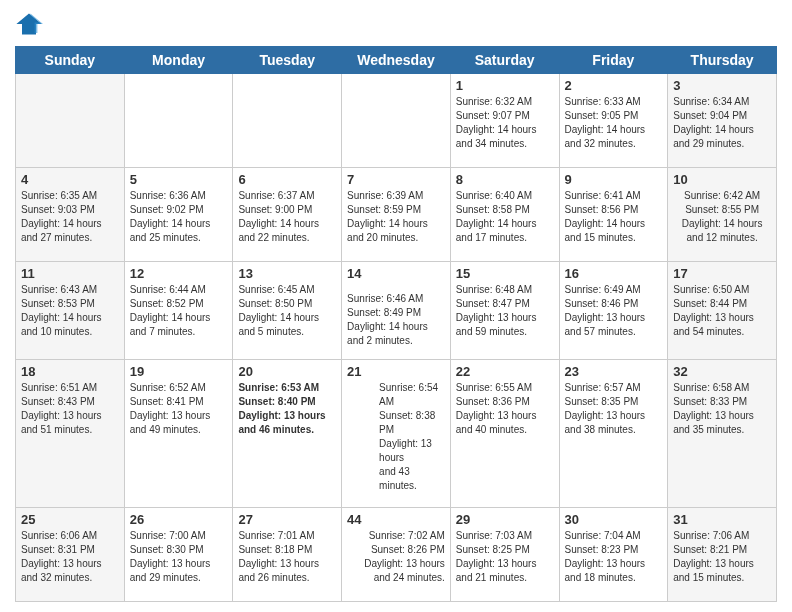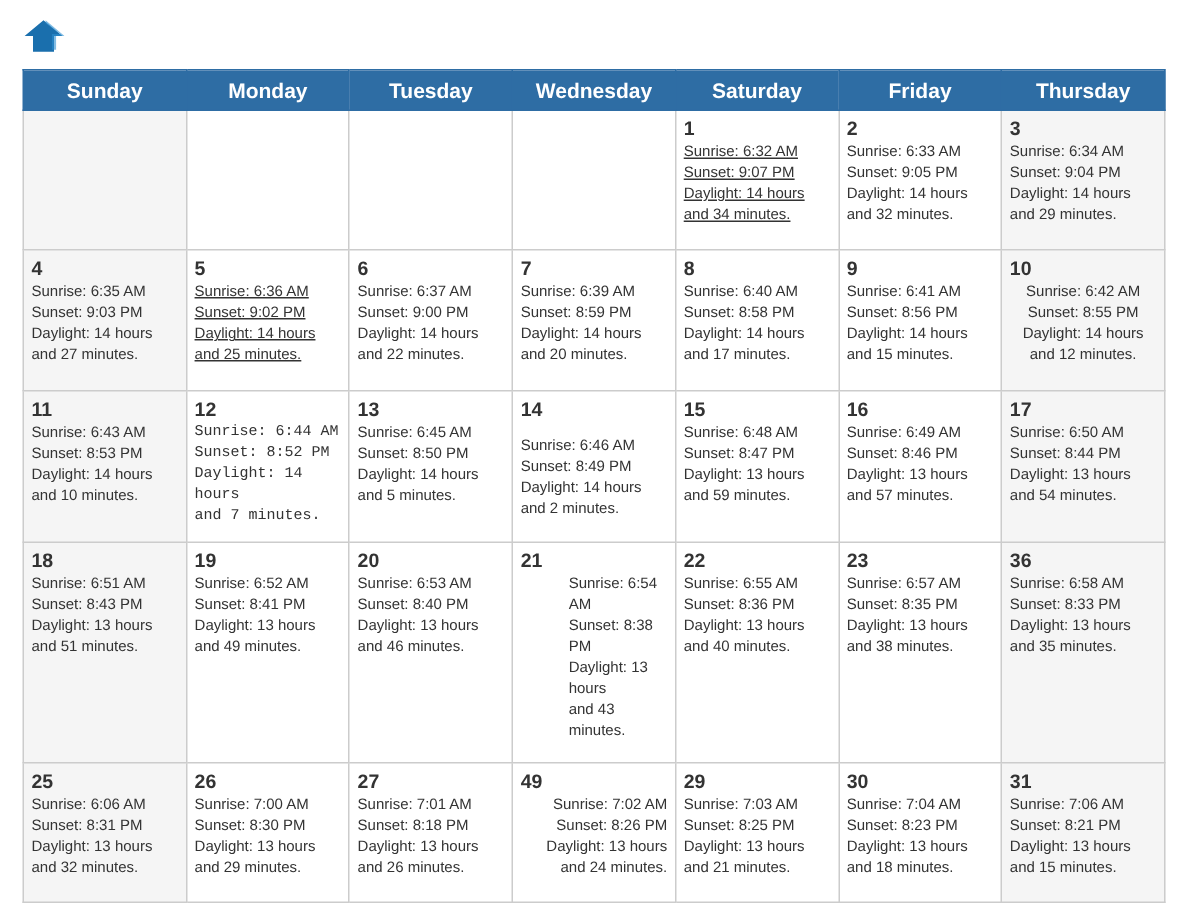--- a/index.html
+++ b/index.html
@@ -129,21 +129,21 @@
         </tr>
     </thead>
     <tbody id="calendar-body">
     <tr>
           <td class="empty-cell-gray"></td>
           <td class="empty-cell"></td>
           <td class="empty-cell"></td>
           <td class="empty-cell"></td>
           <td>
             <div class="day-number">1</div>
-            <div class="day-info" style="white-space: pre-line; text-decoration: underline;">Sunrise: 6:32 AM
+            <div class="day-info" style="white-space: pre-line;">Sunrise: 6:32 AM
 Sunset: 9:07 PM
 Daylight: 14 hours
 and 34 minutes.</div>
           </td>
           <td>
             <div class="day-number">2</div>
             <div class="day-info" style="white-space: pre-line;">Sunrise: 6:33 AM
 Sunset: 9:05 PM
 Daylight: 14 hours
 and 32 minutes.</div>
@@ -159,21 +159,21 @@
         <tr>
           <td>
             <div class="day-number">4</div>
             <div class="day-info" style="white-space: pre-line;">Sunrise: 6:35 AM
 Sunset: 9:03 PM
 Daylight: 14 hours
 and 27 minutes.</div>
           </td>
           <td>
             <div class="day-number">5</div>
-            <div class="day-info" style="white-space: pre-line; text-decoration: underline;">Sunrise: 6:36 AM
+            <div class="day-info" style="white-space: pre-line;">Sunrise: 6:36 AM
 Sunset: 9:02 PM
 Daylight: 14 hours
 and 25 minutes.</div>
           </td>
           <td>
             <div class="day-number">6</div>
             <div class="day-info" style="white-space: pre-line;">Sunrise: 6:37 AM
 Sunset: 9:00 PM
 Daylight: 14 hours
 and 22 minutes.</div>
@@ -210,21 +210,21 @@
         <tr>
           <td>
             <div class="day-number">11</div>
             <div class="day-info" style="white-space: pre-line;">Sunrise: 6:43 AM
 Sunset: 8:53 PM
 Daylight: 14 hours
 and 10 minutes.</div>
           </td>
           <td>
             <div class="day-number">12</div>
-            <div class="day-info" style="white-space: pre-line; font-family: Liberation Mono, monospace;">Sunrise: 6:44 AM
+            <div class="day-info" style="white-space: pre-line;">Sunrise: 6:44 AM
 Sunset: 8:52 PM
 Daylight: 14 hours
 and 7 minutes.</div>
           </td>
           <td>
             <div class="day-number">13</div>
             <div class="day-info" style="white-space: pre-line;">Sunrise: 6:45 AM
 Sunset: 8:50 PM
 Daylight: 14 hours
 and 5 minutes.</div>
@@ -268,21 +268,21 @@
           </td>
           <td>
             <div class="day-number">19</div>
             <div class="day-info" style="white-space: pre-line;">Sunrise: 6:52 AM
 Sunset: 8:41 PM
 Daylight: 13 hours
 and 49 minutes.</div>
           </td>
           <td>
             <div class="day-number">20</div>
-            <div class="day-info" style="white-space: pre-line;">Sunrise: 6:53 AM
+            <div class="day-info" style="white-space: pre-line; font-weight: bold;">Sunrise: 6:53 AM
 Sunset: 8:40 PM
 Daylight: 13 hours
 and 46 minutes.</div>
           </td>
           <td>
             <div class="day-number">21</div>
             <div class="day-info" style="white-space: pre-line; margin-left: 32px;">Sunrise: 6:54 AM
 Sunset: 8:38 PM
 Daylight: 13 hours
 and 43 minutes.</div>
@@ -295,21 +295,21 @@
 and 40 minutes.</div>
           </td>
           <td>
             <div class="day-number">23</div>
             <div class="day-info" style="white-space: pre-line;">Sunrise: 6:57 AM
 Sunset: 8:35 PM
 Daylight: 13 hours
 and 38 minutes.</div>
           </td>
           <td>
-            <div class="day-number">36</div>
+            <div class="day-number">32</div>
             <div class="day-info" style="white-space: pre-line;">Sunrise: 6:58 AM
 Sunset: 8:33 PM
 Daylight: 13 hours
 and 35 minutes.</div>
           </td>
         </tr>
         <tr>
           <td>
             <div class="day-number">25</div>
             <div class="day-info" style="white-space: pre-line;">Sunrise: 6:06 AM
@@ -325,21 +325,21 @@
 and 29 minutes.</div>
           </td>
           <td>
             <div class="day-number">27</div>
             <div class="day-info" style="white-space: pre-line;">Sunrise: 7:01 AM
 Sunset: 8:18 PM
 Daylight: 13 hours
 and 26 minutes.</div>
           </td>
           <td>
-            <div class="day-number">49</div>
+            <div class="day-number">44</div>
             <div class="day-info" style="white-space: pre-line; text-align: right;">Sunrise: 7:02 AM
 Sunset: 8:26 PM
 Daylight: 13 hours
 and 24 minutes.</div>
           </td>
           <td>
             <div class="day-number">29</div>
             <div class="day-info" style="white-space: pre-line;">Sunrise: 7:03 AM
 Sunset: 8:25 PM
 Daylight: 13 hours

